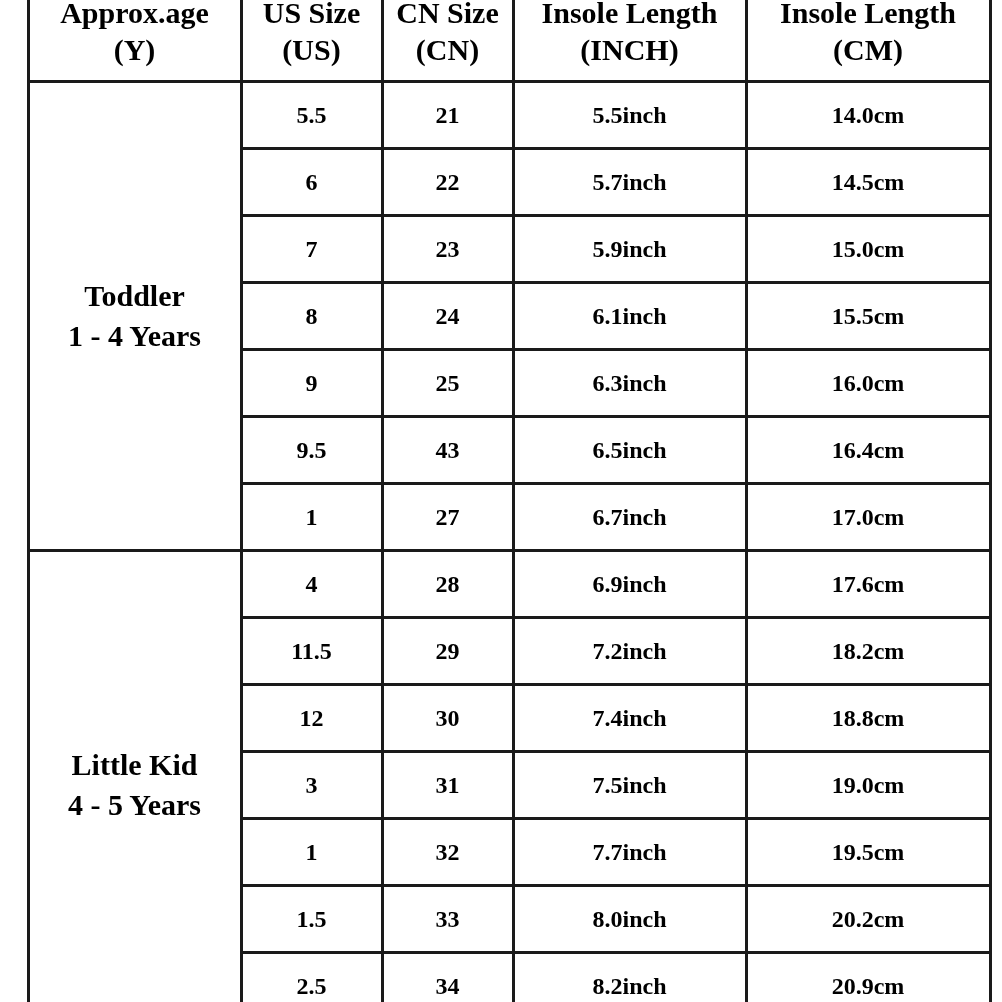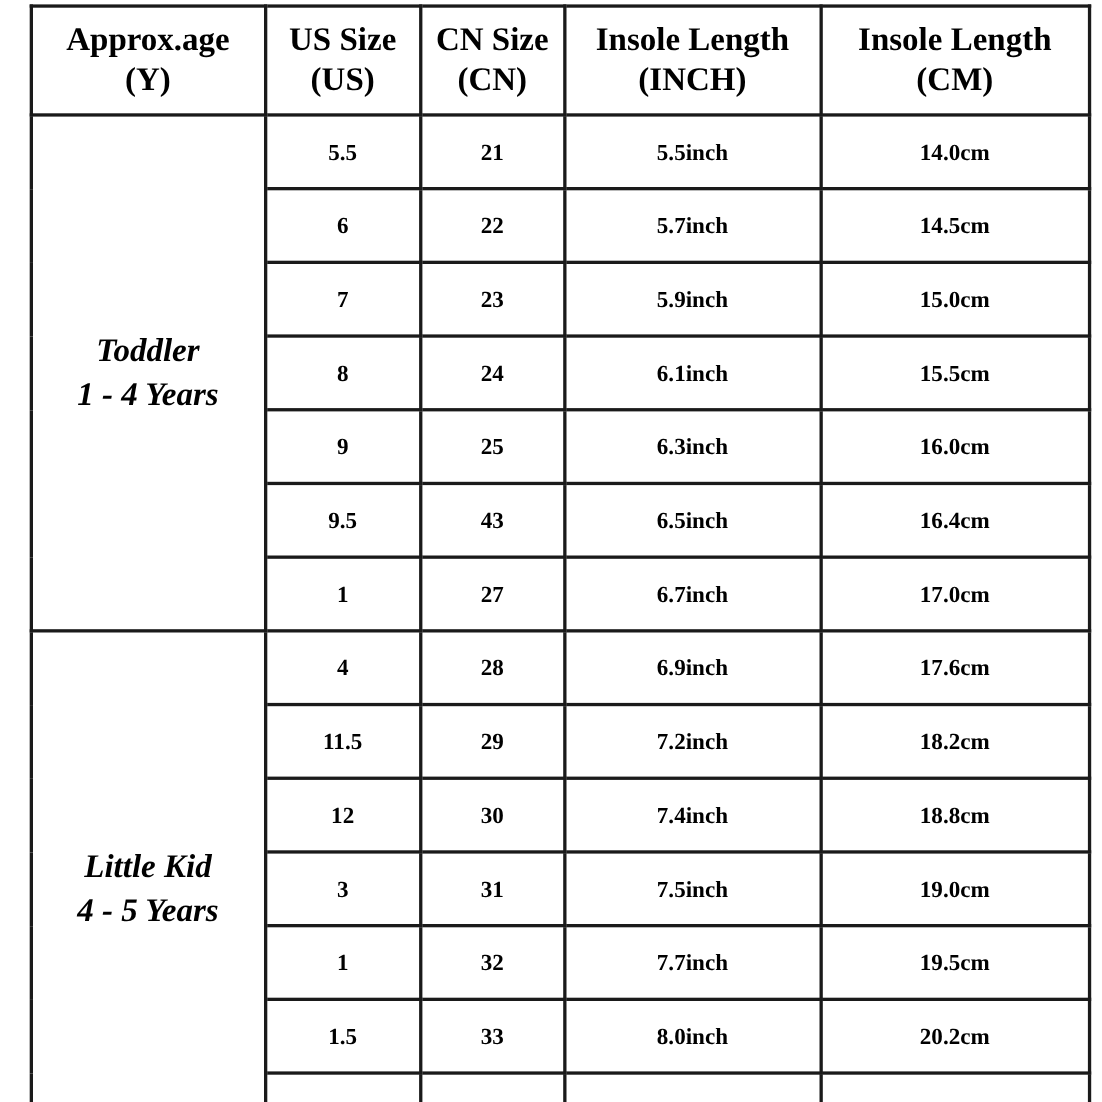--- a/index.html
+++ b/index.html
@@ -12,21 +12,21 @@
     height: 1002px;
     font-family: "Liberation Serif", serif;
     color: #000000;
   }
   .sheet {
     width: 1002px;
     height: 1002px;
     box-sizing: border-box;
     padding: 4px 4px 4px 20px;
     display: flex;
-    align-items: flex-start;
+    align-items: center;
     justify-content: center;
   }
   table.size-chart {
     border-collapse: collapse;
     width: 962px;
     table-layout: fixed;
   }
   table.size-chart td,
   table.size-chart th {
     border: 3px solid #1a1a1a;
@@ -37,28 +37,27 @@
     color: #000000;
     padding: 0;
   }
   thead th {
     font-size: 30px;
     line-height: 1.22;
     height: 96px;
     padding: 2px 4px;
   }
   tbody td {
-    font-size: 21px;
+    font-size: 24px;
     height: 64px;
   }
   td.group-cell {
     font-size: 30px;
     line-height: 1.32;
     padding: 0 6px;
-    font-style: italic;
   }
   .col-age { width: 213px; }
   .col-us { width: 141px; }
   .col-cn { width: 131px; }
   .col-inch { width: 233px; }
   .col-cm { width: 244px; }
   .grp-line { display: block; white-space: nowrap; }
 </style>
 </head>
 <body>

